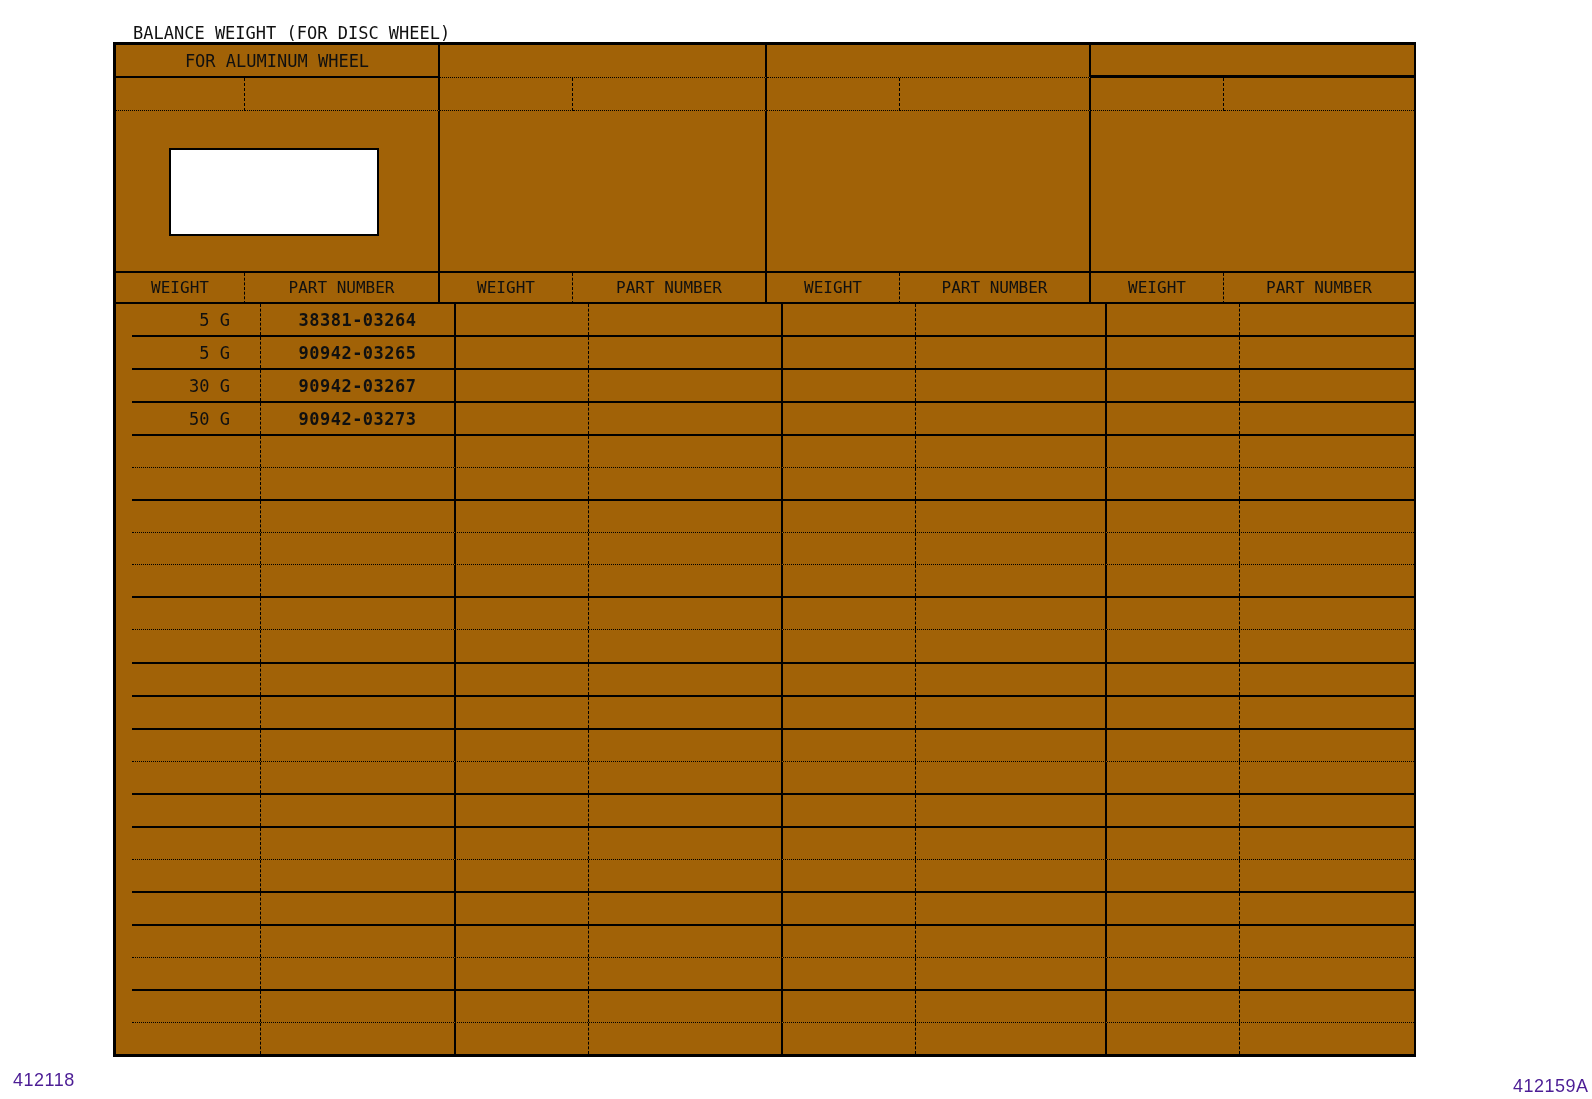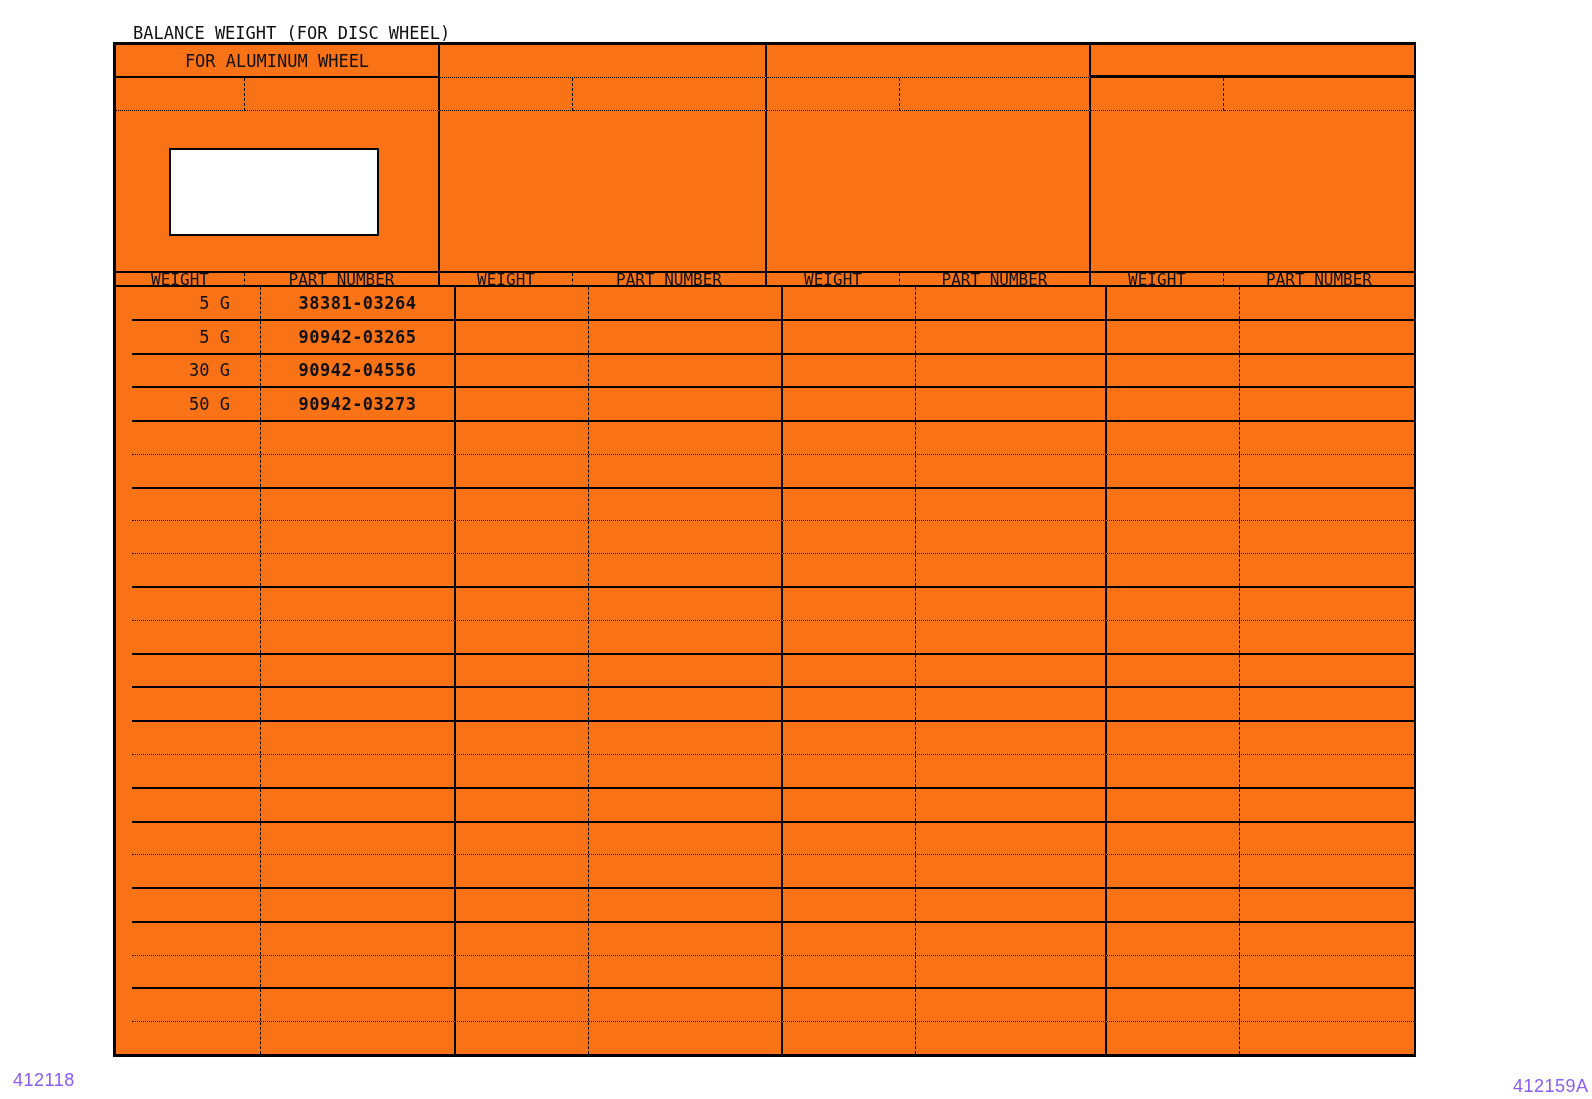--- a/index.html
+++ b/index.html
@@ -5,21 +5,21 @@
   html,body{margin:0;padding:0;background:#fff;}
   body{width:1592px;height:1099px;position:relative;overflow:hidden;
        font-family:"DejaVu Sans Mono", monospace;color:#101010;}
 
   .title{position:absolute;left:133px;top:23px;font-size:17px;
          letter-spacing:0px;white-space:pre;}
 
   .tbl{position:absolute;left:113px;top:42px;width:1303px;height:1015px;
        box-sizing:border-box;border:2px solid #000;border-left-width:3px;
        border-top-width:3px;border-bottom-width:3px;
-       display:flex;flex-direction:column;background:#f97316;}
+       display:flex;flex-direction:column;background:#a16207;}
 
   .row{display:flex;box-sizing:border-box;min-height:0;}
   .cell{box-sizing:border-box;display:flex;align-items:center;
         justify-content:center;min-width:0;overflow:hidden;}
 
   
   .w-g1w{width:129px}.w-g1p{width:195px}
   .w-g2w{width:133px}.w-g2p{width:194px}
   .w-g3w{width:133px}.w-g3p{width:191px}
   .w-g4w{width:133px}.w-g4p{flex:1}
@@ -27,42 +27,42 @@
   .v-dash{border-right:1px dashed #000}
   .v-solid{border-right:2px solid #000}
   
   .b-dot{border-bottom:1px dotted #000}
   .b-solid{border-bottom:2px solid #000}
   .b-thick{border-bottom:3px solid #000}
 
   .rA{height:33px}
   .rB{height:33px}
   .rC{height:162px}
-  .rH{height:14px}
+  .rH{height:31px}
 
   .aw{width:324px;font-size:17px;}
   .a2{width:327px}.a3{width:324px}.a4{flex:1}
   .c1{width:324px;position:relative}
   .c2{width:327px}.c3{width:324px}.c4{flex:1}
 
   .callout{position:absolute;left:53px;top:37px;width:206px;height:84px;
            border:2px solid #000;background:#fff;}
 
   .hdr{font-size:16px;}
 
   .grid{flex:1;display:flex;flex-direction:column;min-height:0;margin-left:16px;}
   .drow{flex:1;display:flex;border-bottom:2px solid #000;box-sizing:border-box;min-height:0;}
   .drow.dot{border-bottom:1px dotted #000;}
   .drow:last-child{border-bottom:none;}
 
   .dw{justify-content:flex-end;padding-right:30px;font-size:17px;}
   .dp{font-size:17px;font-weight:bold;letter-spacing:0.5px;}
 
   .doc-num{position:absolute;font-family:"Liberation Sans", sans-serif;
-           font-size:18px;color:#8b5cf6;letter-spacing:0.5px;}
+           font-size:18px;color:#4c1d95;letter-spacing:0.5px;}
   .doc-left{left:13px;top:1070px;}
   .doc-right{left:1507px;top:1076px;margin-left:6px;}
 </style>
 </head>
 <body>
 
 <div class="title">BALANCE WEIGHT (FOR DISC WHEEL)</div>
 
 <div class="tbl">
 
@@ -120,21 +120,21 @@
         <div class="cell w-g1p v-solid dp">90942-03265</div>
         <div class="cell w-g2w v-dash dw"></div>
         <div class="cell w-g2p v-solid dp"></div>
         <div class="cell w-g3w v-dash dw"></div>
         <div class="cell w-g3p v-solid dp"></div>
         <div class="cell w-g4w v-dash dw"></div>
         <div class="cell w-g4p  dp"></div>
       </div>
       <div class="drow">
         <div class="cell w-g1w v-dash dw">30 G</div>
-        <div class="cell w-g1p v-solid dp">90942-04556</div>
+        <div class="cell w-g1p v-solid dp">90942-03267</div>
         <div class="cell w-g2w v-dash dw"></div>
         <div class="cell w-g2p v-solid dp"></div>
         <div class="cell w-g3w v-dash dw"></div>
         <div class="cell w-g3p v-solid dp"></div>
         <div class="cell w-g4w v-dash dw"></div>
         <div class="cell w-g4p  dp"></div>
       </div>
       <div class="drow">
         <div class="cell w-g1w v-dash dw">50 G</div>
         <div class="cell w-g1p v-solid dp">90942-03273</div>

